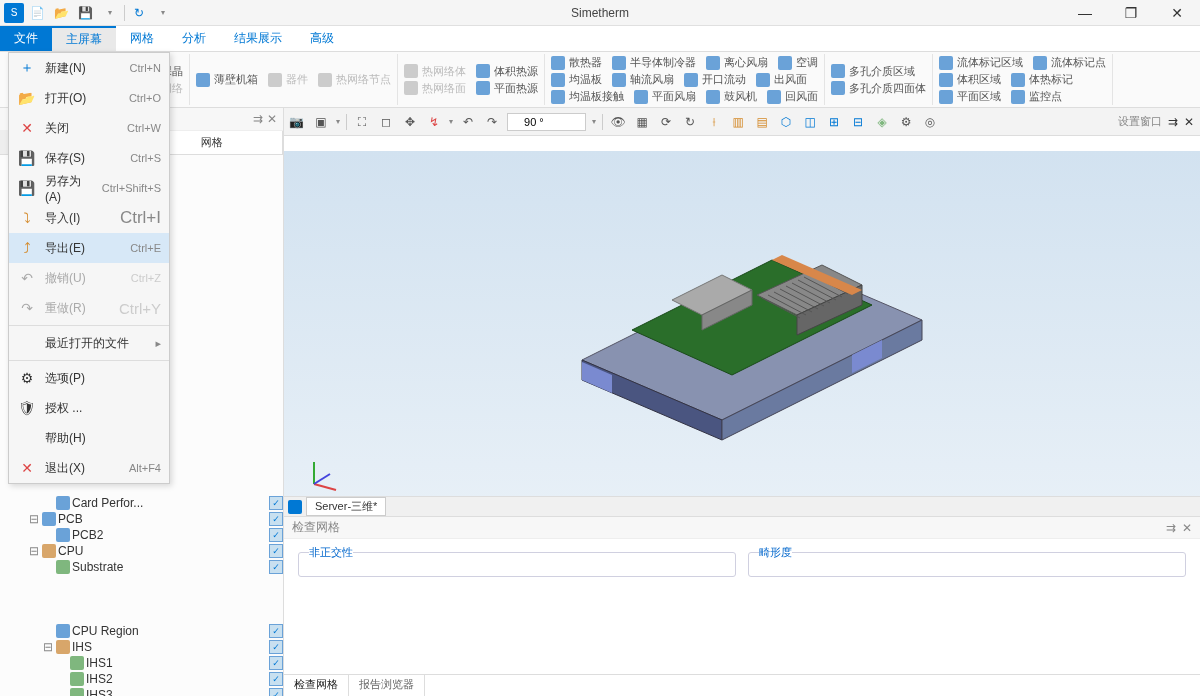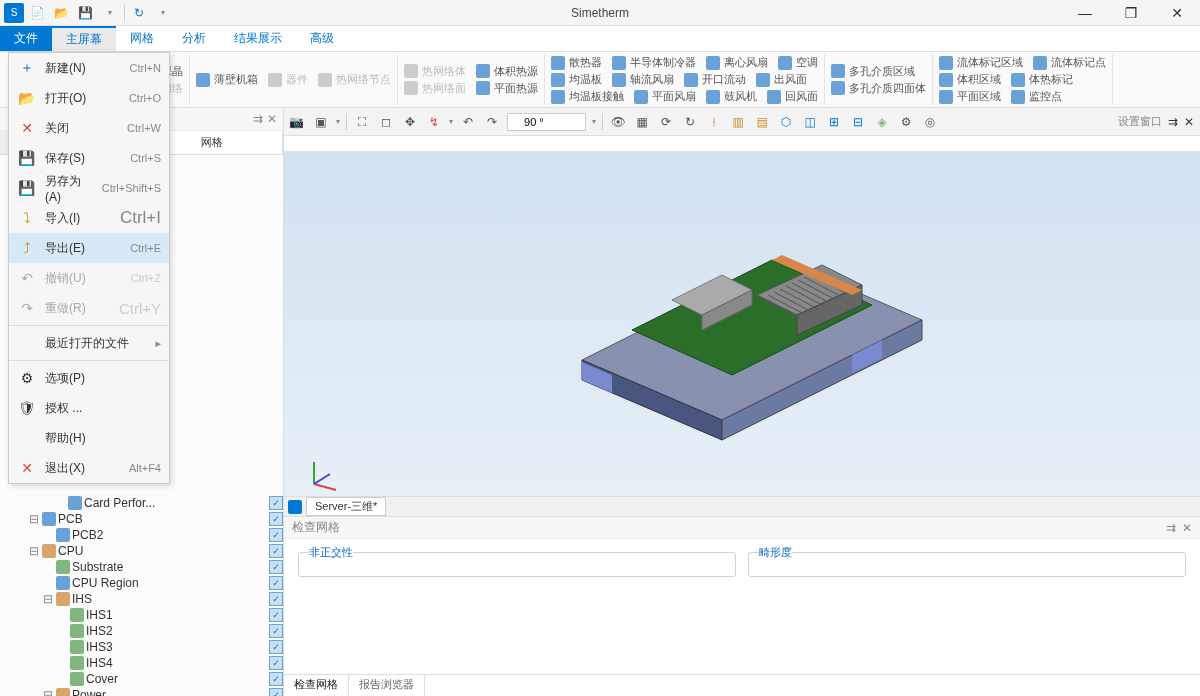--- a/index.html
+++ b/index.html
@@ -350,21 +350,21 @@
     <div class="lp-close">
       <span>⇉</span>
       <span>✕</span>
     </div>
     <div class="lp-tabs">
       <div class="lp-tab">文件</div>
       <div class="lp-tab active">网格</div>
     </div>
     <div class="lp-body">
       <div class="tree" id="tree">
-          <div class="tree-row" style="padding-left: 54px;">
+          <div class="tree-row" style="padding-left: 42px;">
             <span class="tog"></span>
             <span class="ico b"></span>
             <span>Card Perfor...</span>
             <span class="chk">✓</span>
           </div>
           <div class="tree-row" style="padding-left: 28px;">
             <span class="tog">⊟</span>
             <span class="ico b"></span>
             <span>PCB</span>
             <span class="chk">✓</span>
@@ -380,21 +380,21 @@
             <span class="ico o"></span>
             <span>CPU</span>
             <span class="chk">✓</span>
           </div>
           <div class="tree-row" style="padding-left: 42px;">
             <span class="tog"></span>
             <span class="ico g"></span>
             <span>Substrate</span>
             <span class="chk">✓</span>
           </div>
-          <div class="tree-row" style="padding-left: 42px;">
+          <div class="tree-row" style="padding-left: 42px; margin-top: 48px;">
             <span class="tog"></span>
             <span class="ico b"></span>
             <span>CPU Region</span>
             <span class="chk">✓</span>
           </div>
           <div class="tree-row" style="padding-left: 42px;">
             <span class="tog">⊟</span>
             <span class="ico o"></span>
             <span>IHS</span>
             <span class="chk">✓</span>

